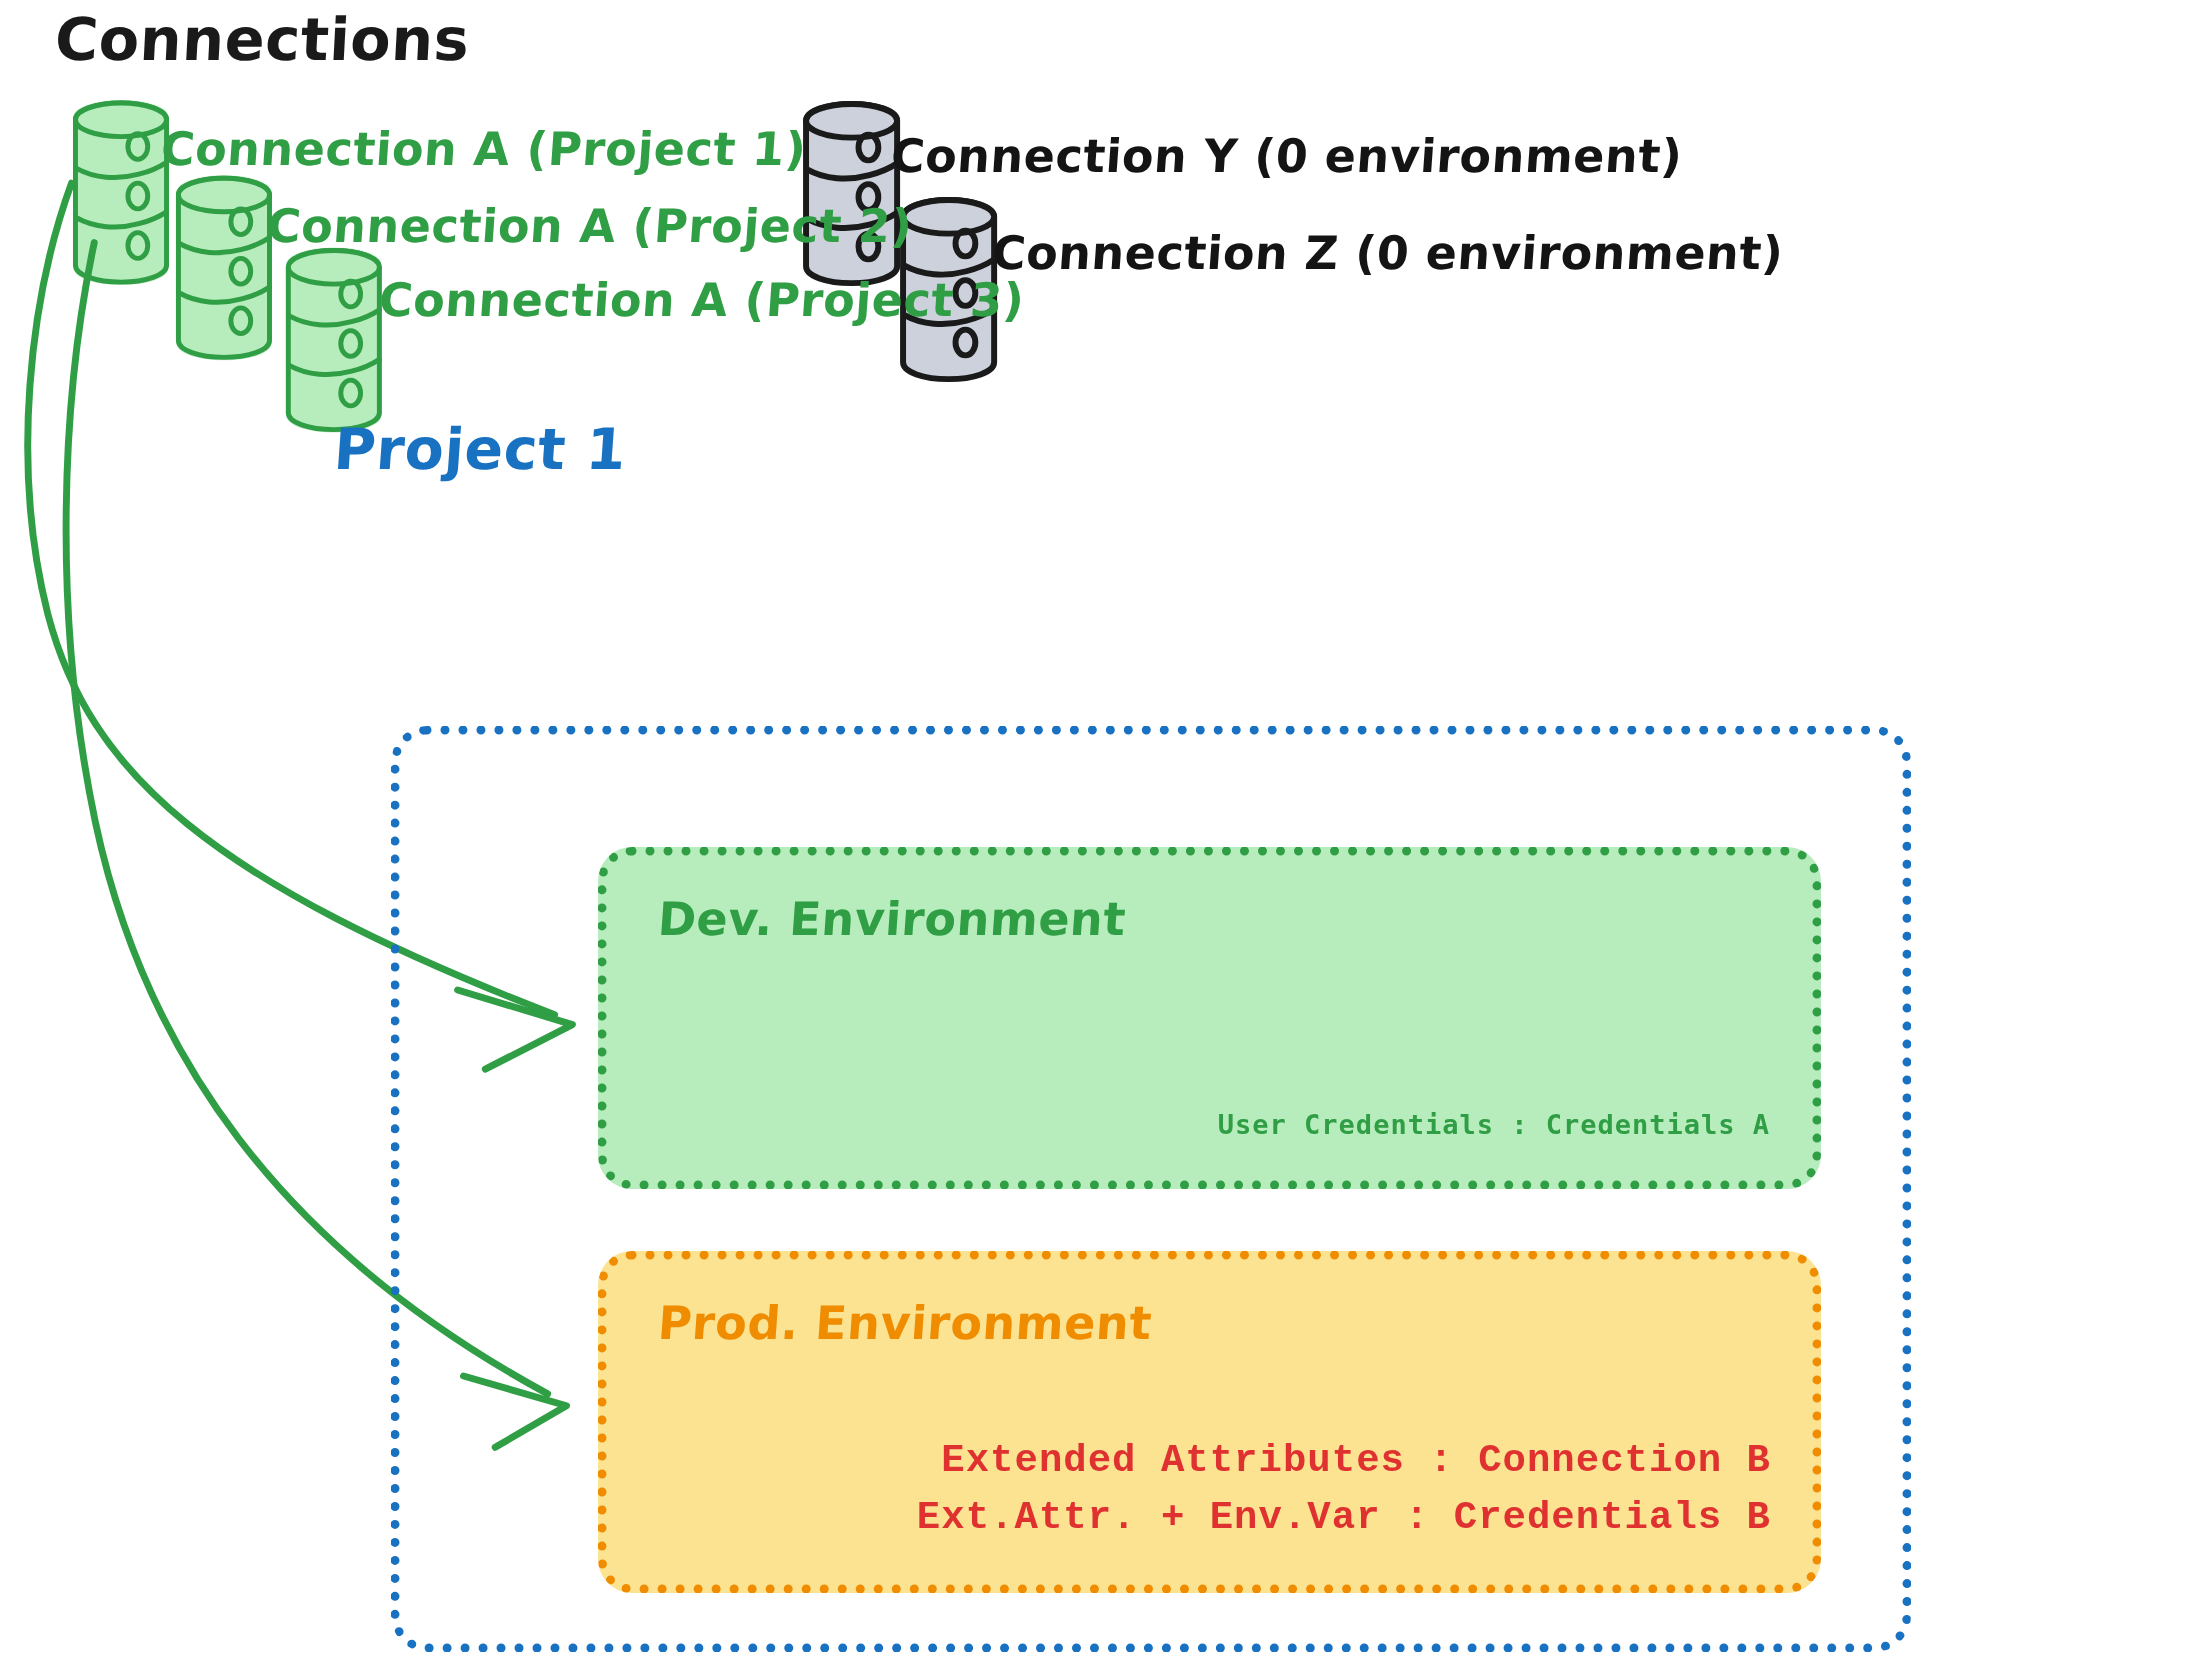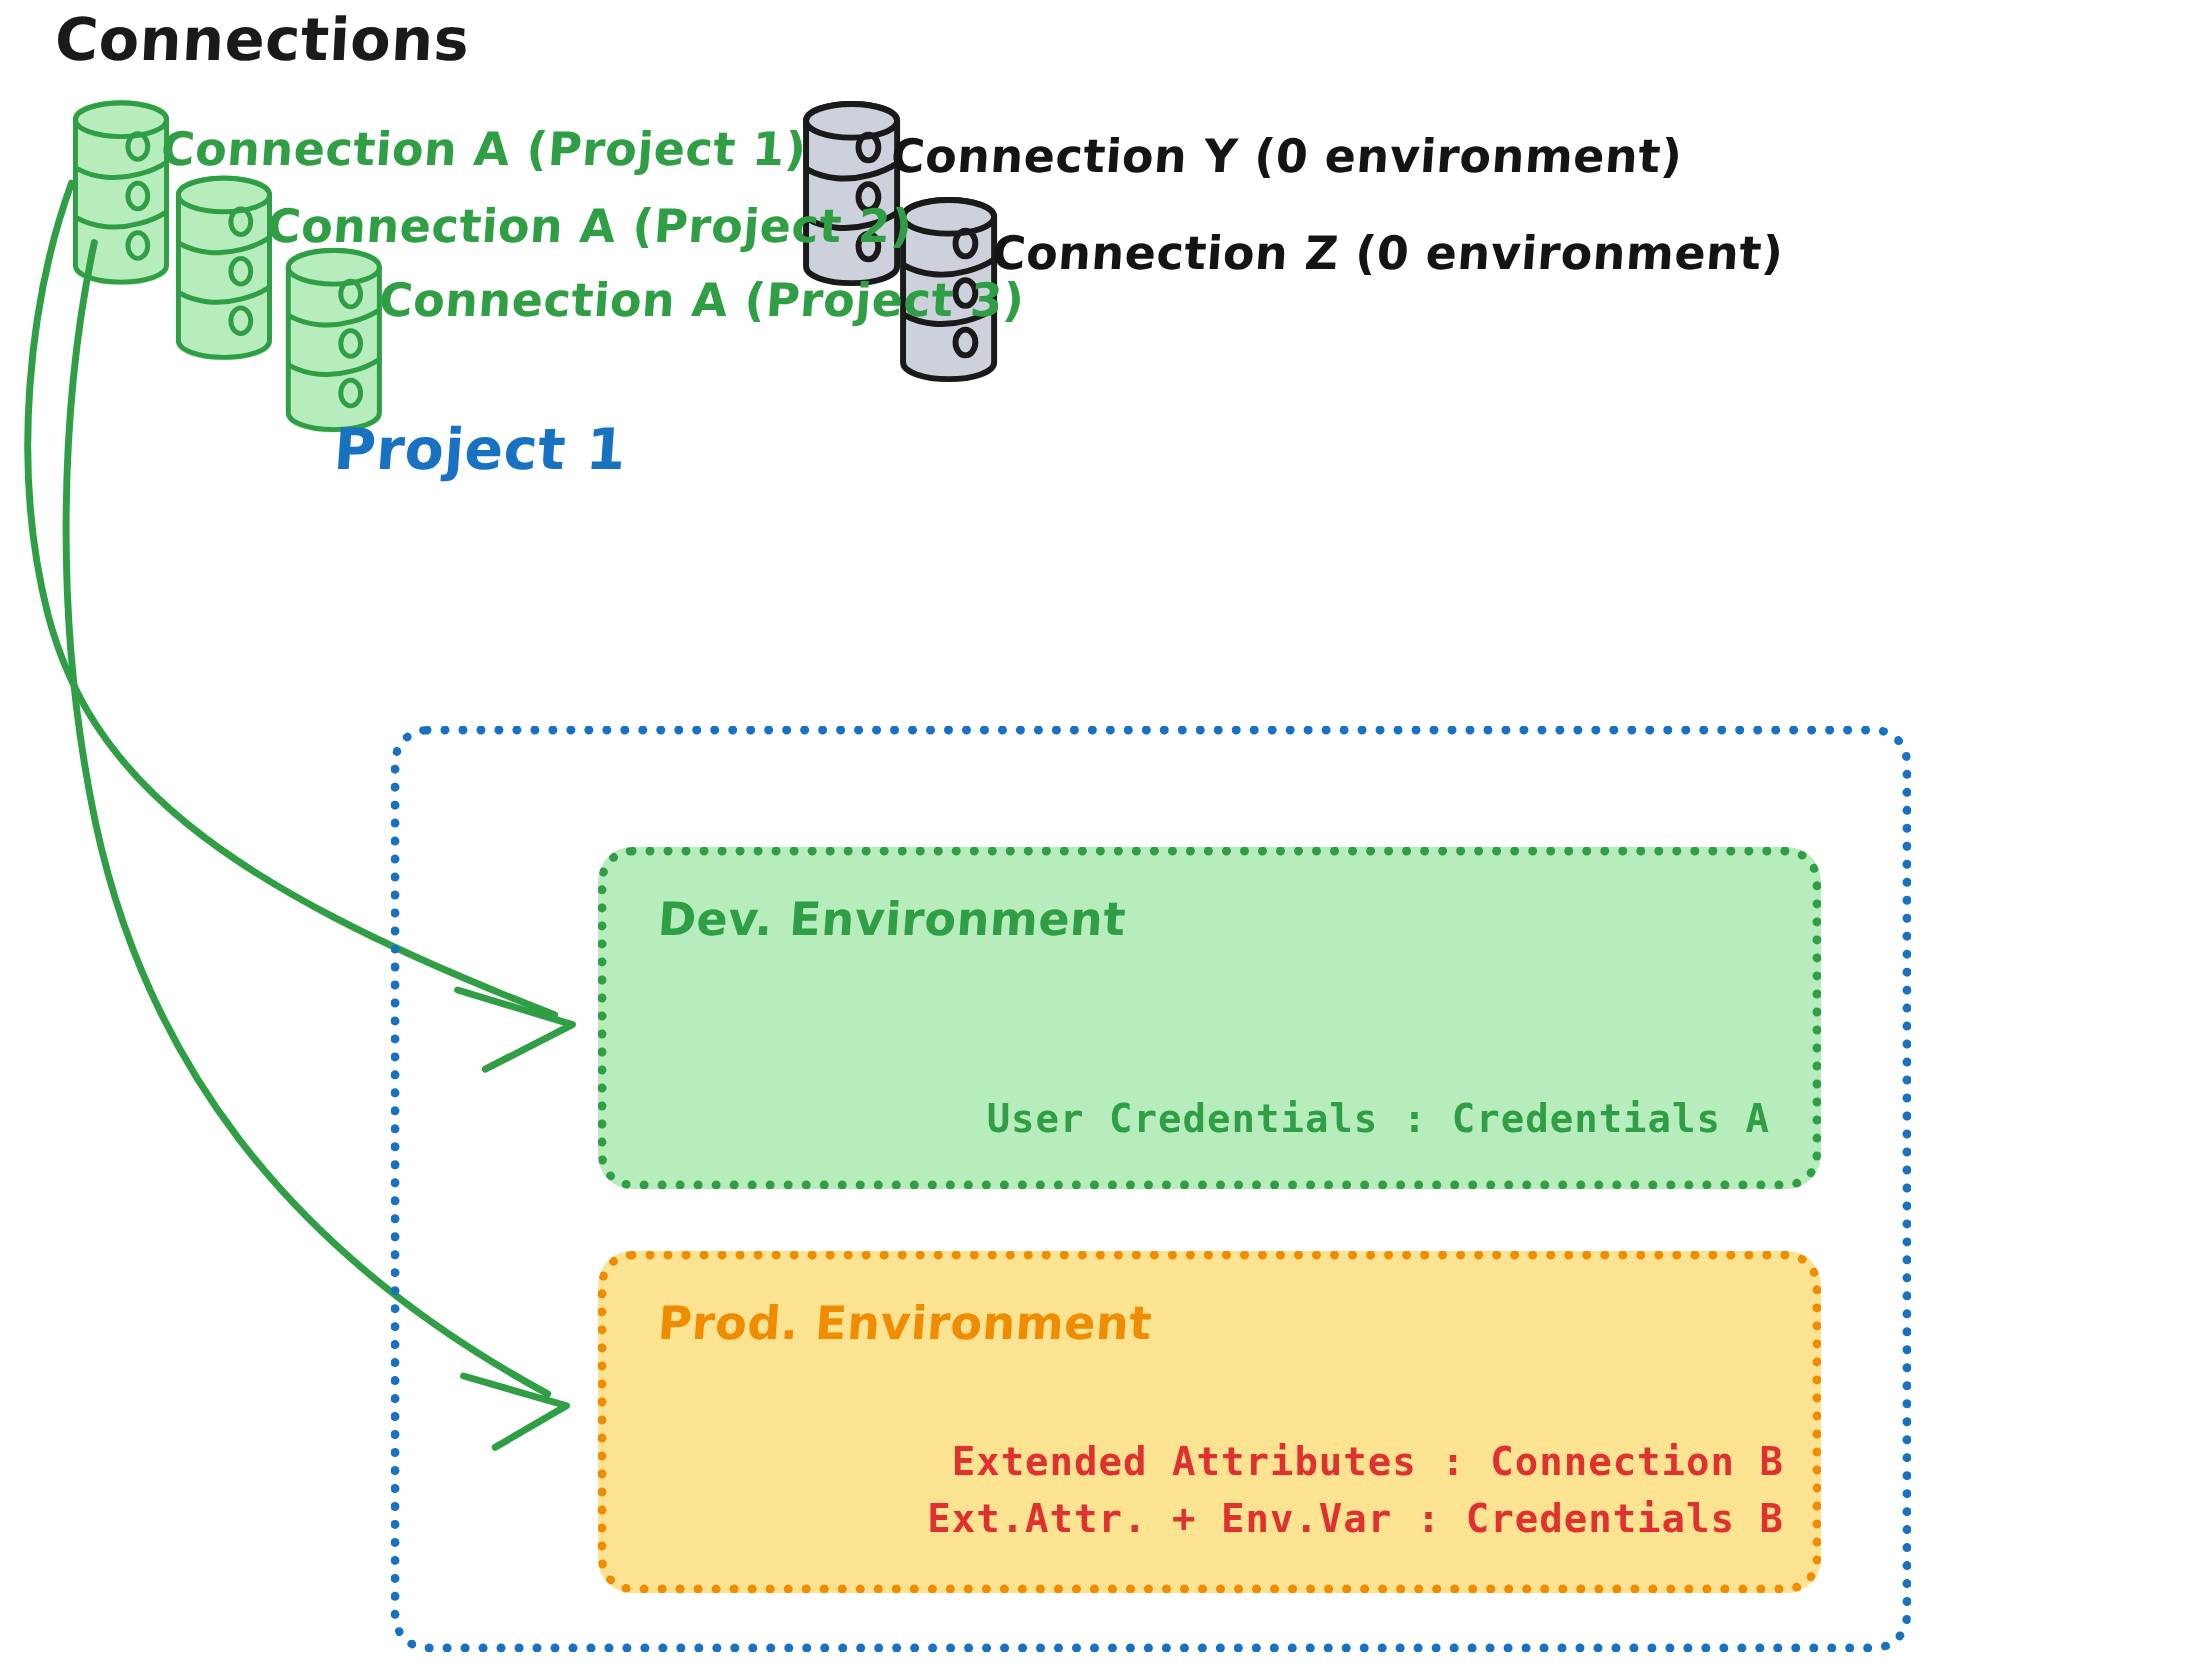--- a/index.html
+++ b/index.html
@@ -104,21 +104,21 @@
   #dev-env-title {
     left: 51px;
     top: 40px;
     font-size: 46px;
     color: #2f9e44;
     transform: skewX(-4deg);
   }
   #dev-env-cred {
     right: 42px;
     bottom: 42px;
-    font-size: 39px;
+    font-size: 27px;
     color: #2f9e44;
   }
 
   
   #prod-env-box {
     position: absolute;
     left: 599px;
     top: 1251px;
     width: 1223px;
     height: 342px;
@@ -128,24 +128,25 @@
     box-sizing: border-box;
   }
   #prod-env-title {
     left: 51px;
     top: 40px;
     font-size: 46px;
     color: #f08c00;
     transform: skewX(-4deg);
   }
   .prod-attr {
-    right: 28px;
+    right: 41px;
     font-size: 39px;
     color: #e03131;
     text-align: right;
+    font-family: Liberation Mono, monospace;
   }
   #prod-attr-1 { bottom: 103px; }
   #prod-attr-2 { bottom: 46px; margin-left: 41px; }
 </style>
 </head>
 <body>
 
 <div id="canvas">
 
   <svg id="vector-layer" viewBox="0 0 2234 1691" xmlns="http://www.w3.org/2000/svg">

